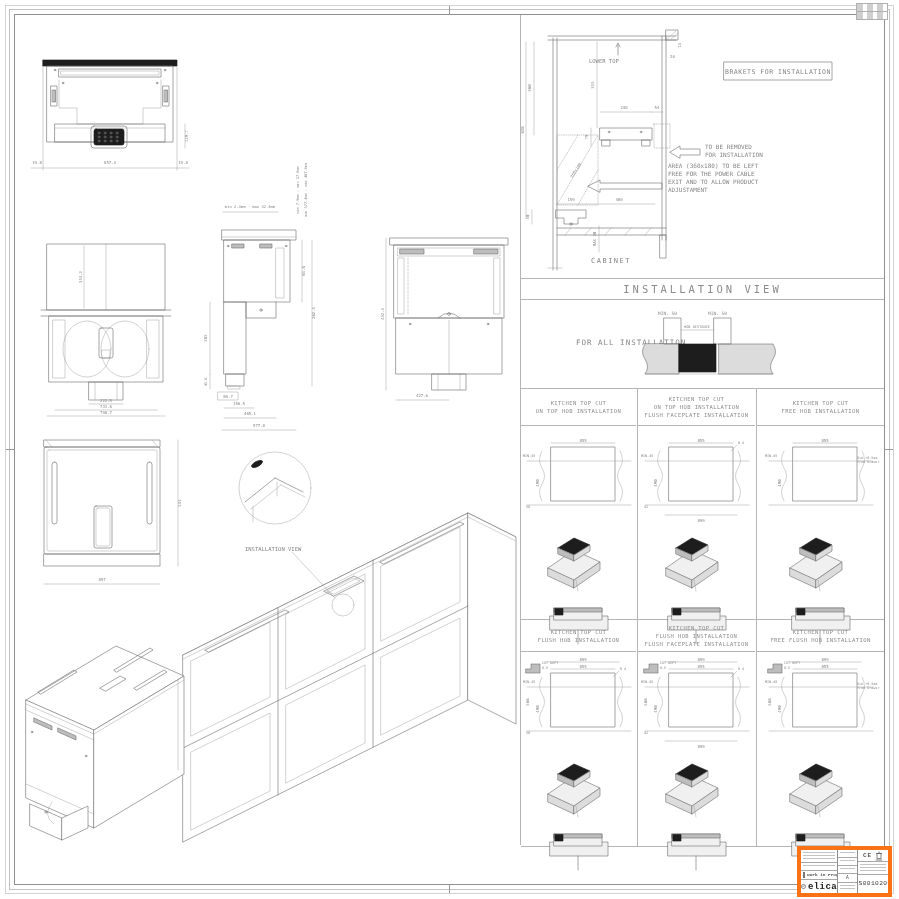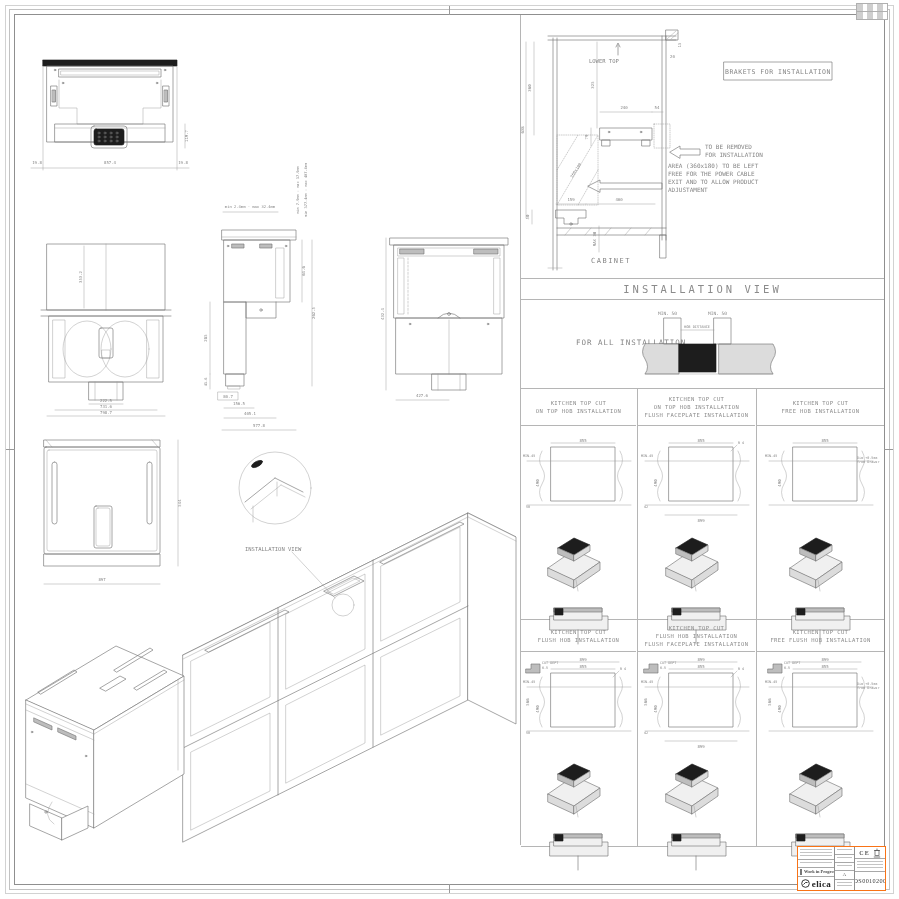--- a/index.html
+++ b/index.html
@@ -35,21 +35,21 @@
   #cutgrid{border-top:1px solid #b5b5b5;border-bottom:1px solid #b5b5b5;}
   .cell{position:absolute;}
   .cell .hdr{display:flex;flex-direction:column;justify-content:center;align-items:center;gap:2px;
              border-bottom:1px solid #b5b5b5;
              font-family:"DejaVu Sans Mono","Liberation Mono",monospace;font-size:5.5px;
              letter-spacing:.4px;color:#8b8b8b;text-align:center;}
   .cell .bod{position:relative;display:flex;flex-direction:column;align-items:center;}
   .note{position:absolute;right:1px;top:30px;width:26px;font-size:3.4px;line-height:1.25;
         color:#8b8b8b;font-family:"DejaVu Sans Mono","Liberation Mono",monospace;}
   
-  .tblock{border:1px solid #f97316;background:#fff;display:flex;font-family:Liberation Serif, serif;}
+  .tblock{border:4px solid #f97316;background:#fff;display:flex;font-family:Liberation Mono, monospace;}
   .tb-col{display:flex;flex-direction:column;}
   .tb-cell{border-bottom:1px solid #a8a8a8;position:relative;overflow:hidden;}
   .tb-col + .tb-col{border-left:1px solid #8f8f8f;}
   .bars{background:repeating-linear-gradient(#c4c4c4 0 1px,transparent 1px 3px);margin:2px;flex:1;}
   .status-row{display:flex;align-items:center;gap:2px;padding:1px 2px;}
   .status-box{width:4px;height:4px;border:.7px solid #777;}
   .status-txt{font-size:4.4px;font-weight:bold;color:#4a4a4a;white-space:nowrap;}
   .logo-row{display:flex;align-items:center;justify-content:center;gap:2px;}
   .brand-txt{font-size:9px;font-weight:bold;color:#222;letter-spacing:.4px;}
   .ce-txt{font-size:6px;font-weight:bold;color:#555;letter-spacing:1px;}

